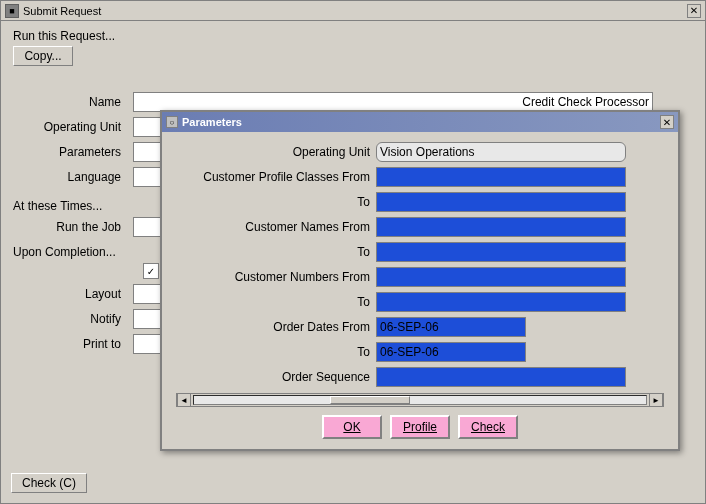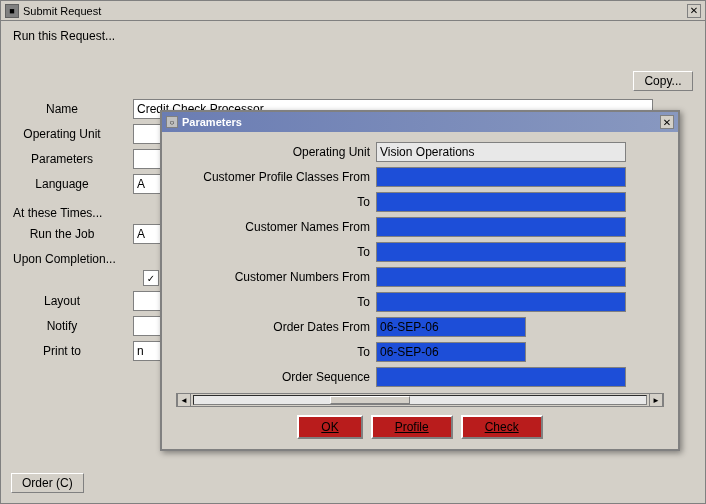--- a/index.html
+++ b/index.html
@@ -57,27 +57,27 @@
       cursor: pointer;
     }
 
     .window-content {
       padding: 8px 12px;
     }
 
     .run-request-label {
       font-size: 12px;
       color: #000;
-      margin-bottom: 28px;
+      margin-bottom: 3px;
     }
 
     .copy-btn-row {
       display: flex;
-      justify-content: flex-end;
-      margin-bottom: 8px;
+      justify-content: flex-start;
+      margin-bottom: 26px;
     }
 
     .win-button {
       background: #d4d0c8;
       border-top: 1px solid #ffffff;
       border-left: 1px solid #ffffff;
       border-right: 1px solid #808080;
       border-bottom: 1px solid #808080;
       padding: 2px 10px;
       font-size: 12px;
@@ -150,20 +150,21 @@
       background: #1d4ed8;
       height: 20px;
       width: 250px;
       font-size: 12px;
       padding: 0 3px;
       outline: none;
     }
     .params-input.readonly {
       background: #e8e8e8;
       color: #000;
+      border-radius: 6px;
     }
 
     
     .params-scrollbar {
       height: 14px;
       background: #d4d0c8;
       border: 1px solid #808080;
       margin: 6px 0;
       display: flex;
       align-items: center;
@@ -197,52 +198,53 @@
     }
 
     
     .params-btn-row {
       display: flex;
       justify-content: center;
       gap: 8px;
       margin-top: 8px;
     }
     .params-button {
-      background: #b91c1c;
+      background: #f9a8d4;
       border-top: 2px solid #ffffff;
       border-left: 2px solid #ffffff;
       border-right: 2px solid #808080;
       border-bottom: 2px solid #808080;
-      padding: 3px 22px;
+      padding: 3px 8px;
       font-size: 12px;
       cursor: pointer;
       min-width: 60px;
       text-decoration: underline;
     }
 
     .sr-row {
       display: flex;
       align-items: center;
       margin-bottom: 5px;
     }
     .sr-label {
-      text-align: center;
+      text-align: right;
       min-width: 120px;
-      padding-right: 22px;
+      padding-right: 12px;
       color: #000;
       font-size: 12px;
     }
     .sr-input {
       border: 1px solid #808080;
       background: #fff;
       height: 20px;
       width: 520px;
       font-size: 12px;
       padding: 0 3px;
       outline: none;
+      text-align: right;
     }
     .sr-input-short {
       width: 200px;
     }
 
     .section-label {
       font-size: 12px;
       color: #000;
       margin-top: 8px;
       margin-bottom: 4px;
@@ -333,21 +335,21 @@
     </div>
 
     <div class="sr-row">
       <span class="sr-label">Print to</span>
       <input class="sr-input sr-input-short" type="text" value="n" style="">
     </div>
 
   </div>
 
   <div class="bottom-help-row">
-    <button class="win-button">Order (C)</button>
+    <button class="win-button">Check (C)</button>
   </div>
 
 </div>
 
 <div class="params-overlay">
 
   <div class="params-titlebar">
     <div class="params-titlebar-left">
       <div class="params-titlebar-icon">
         <span>○</span>

